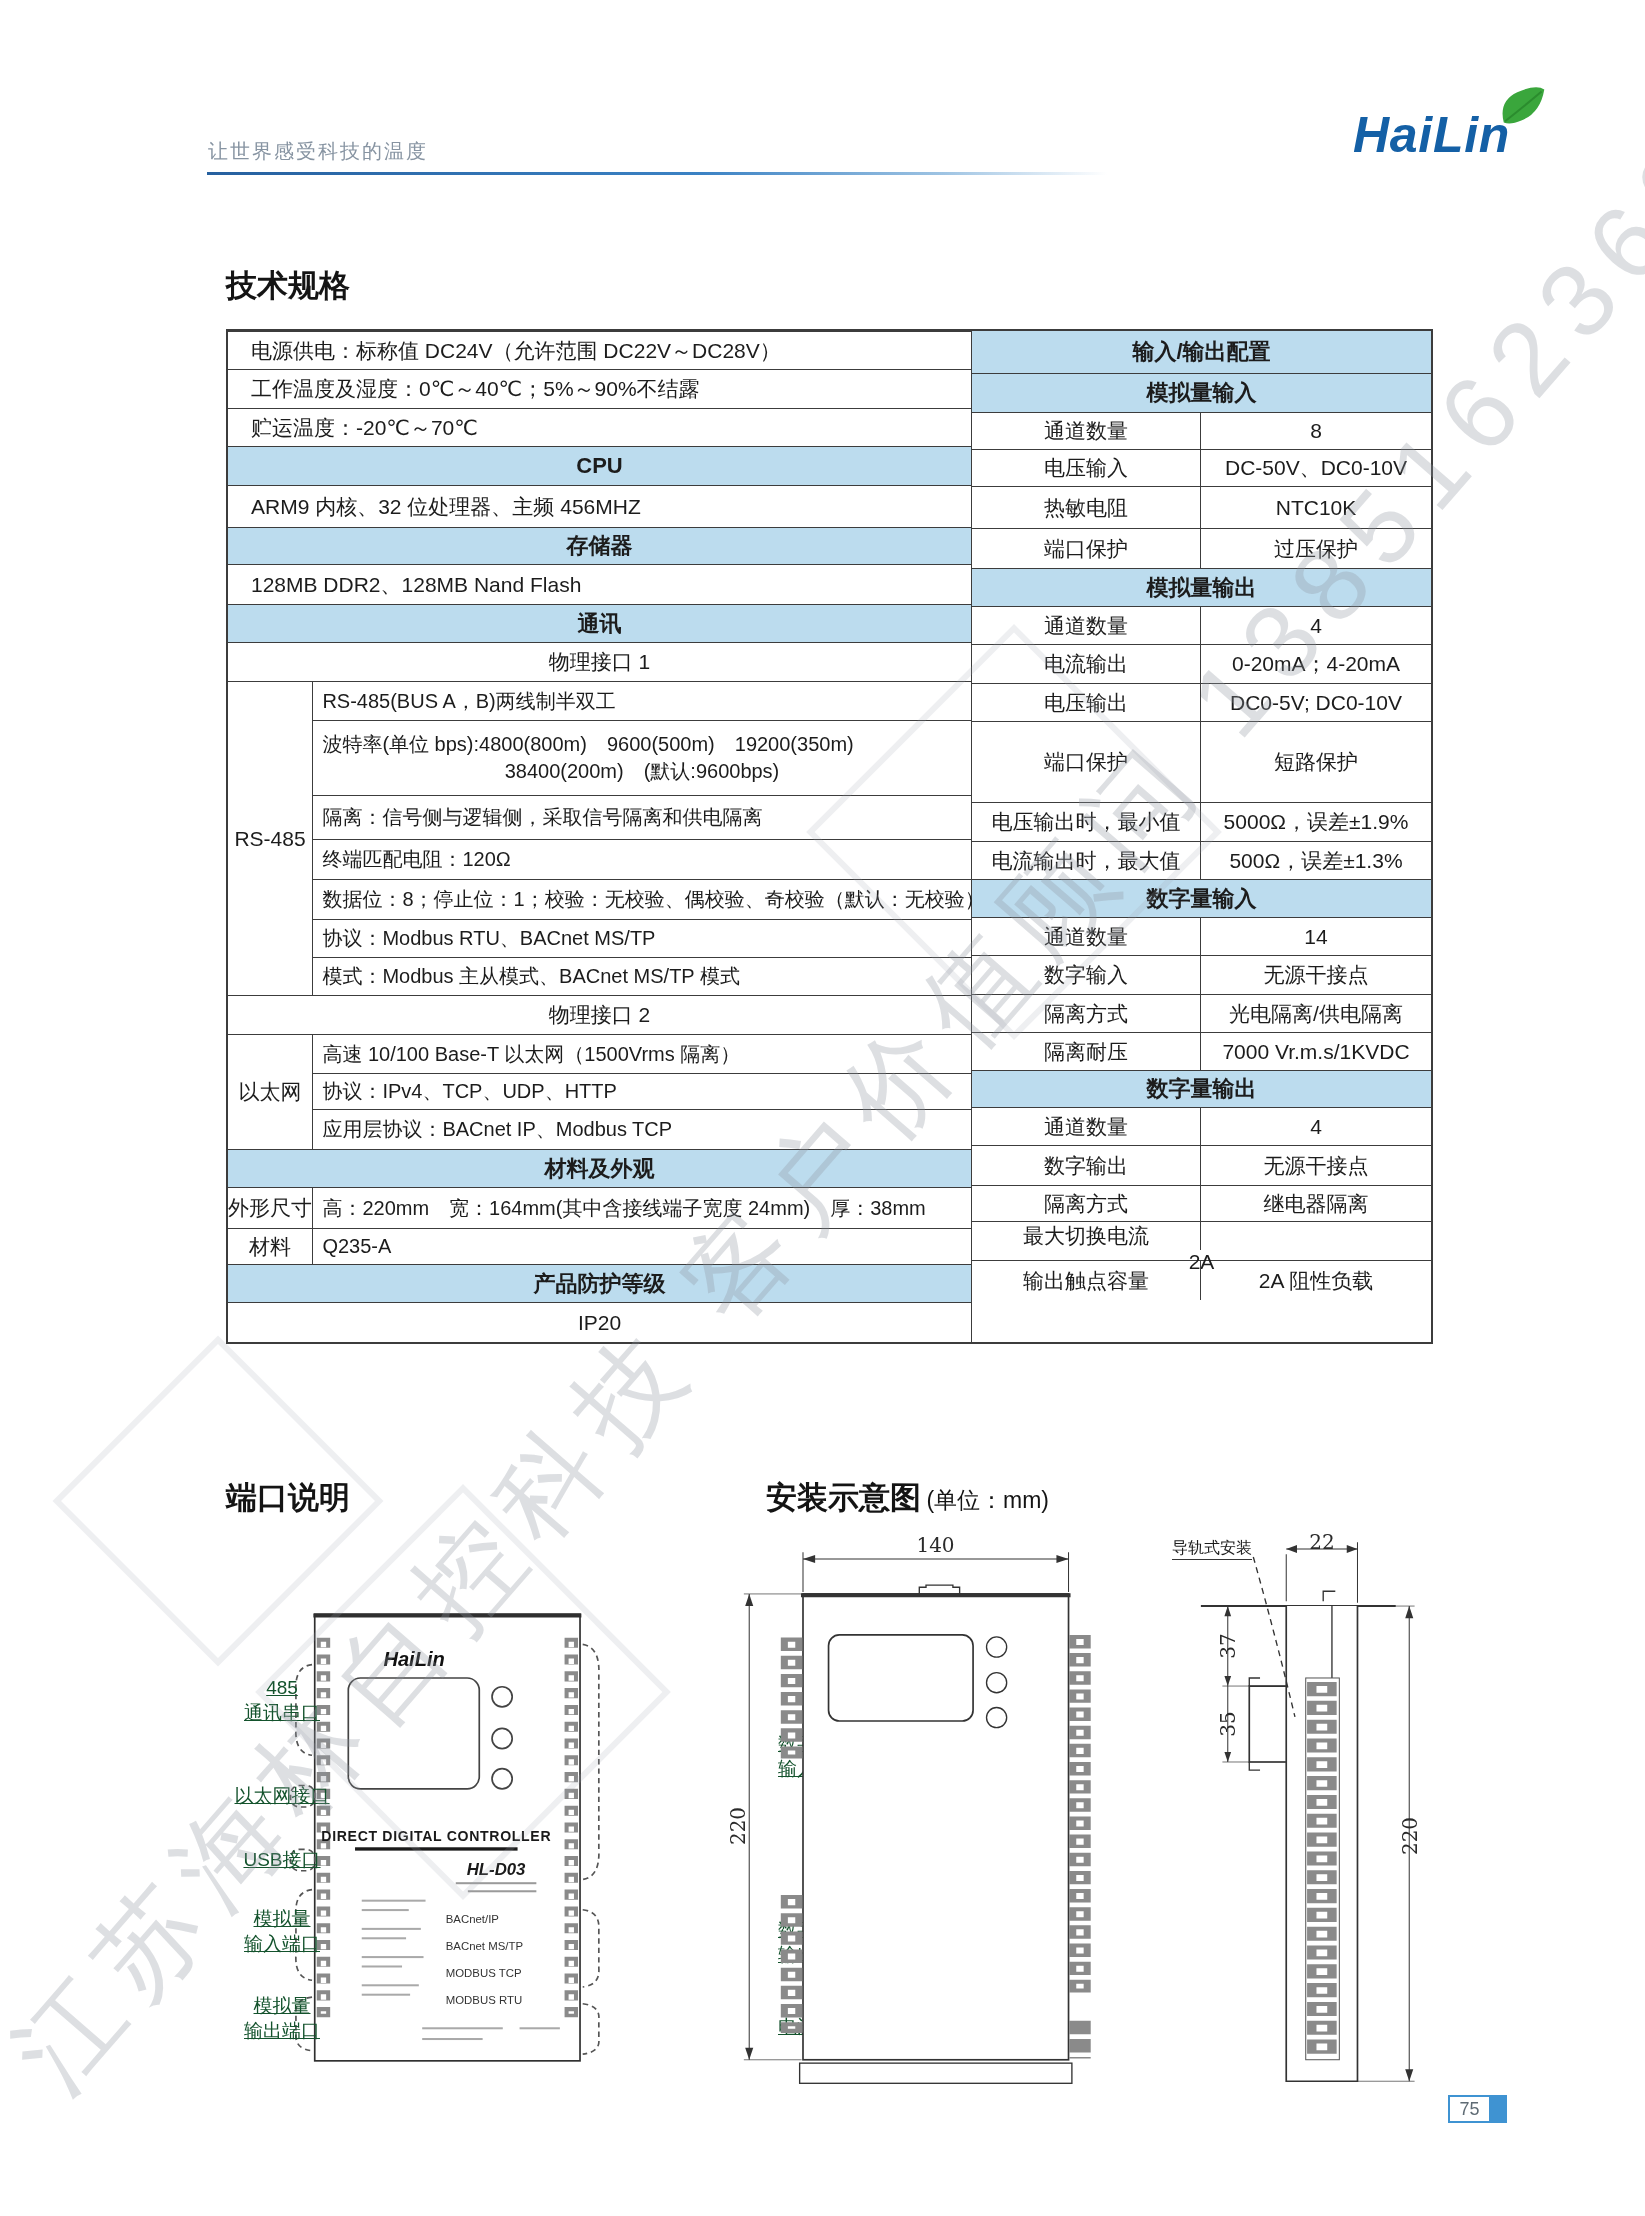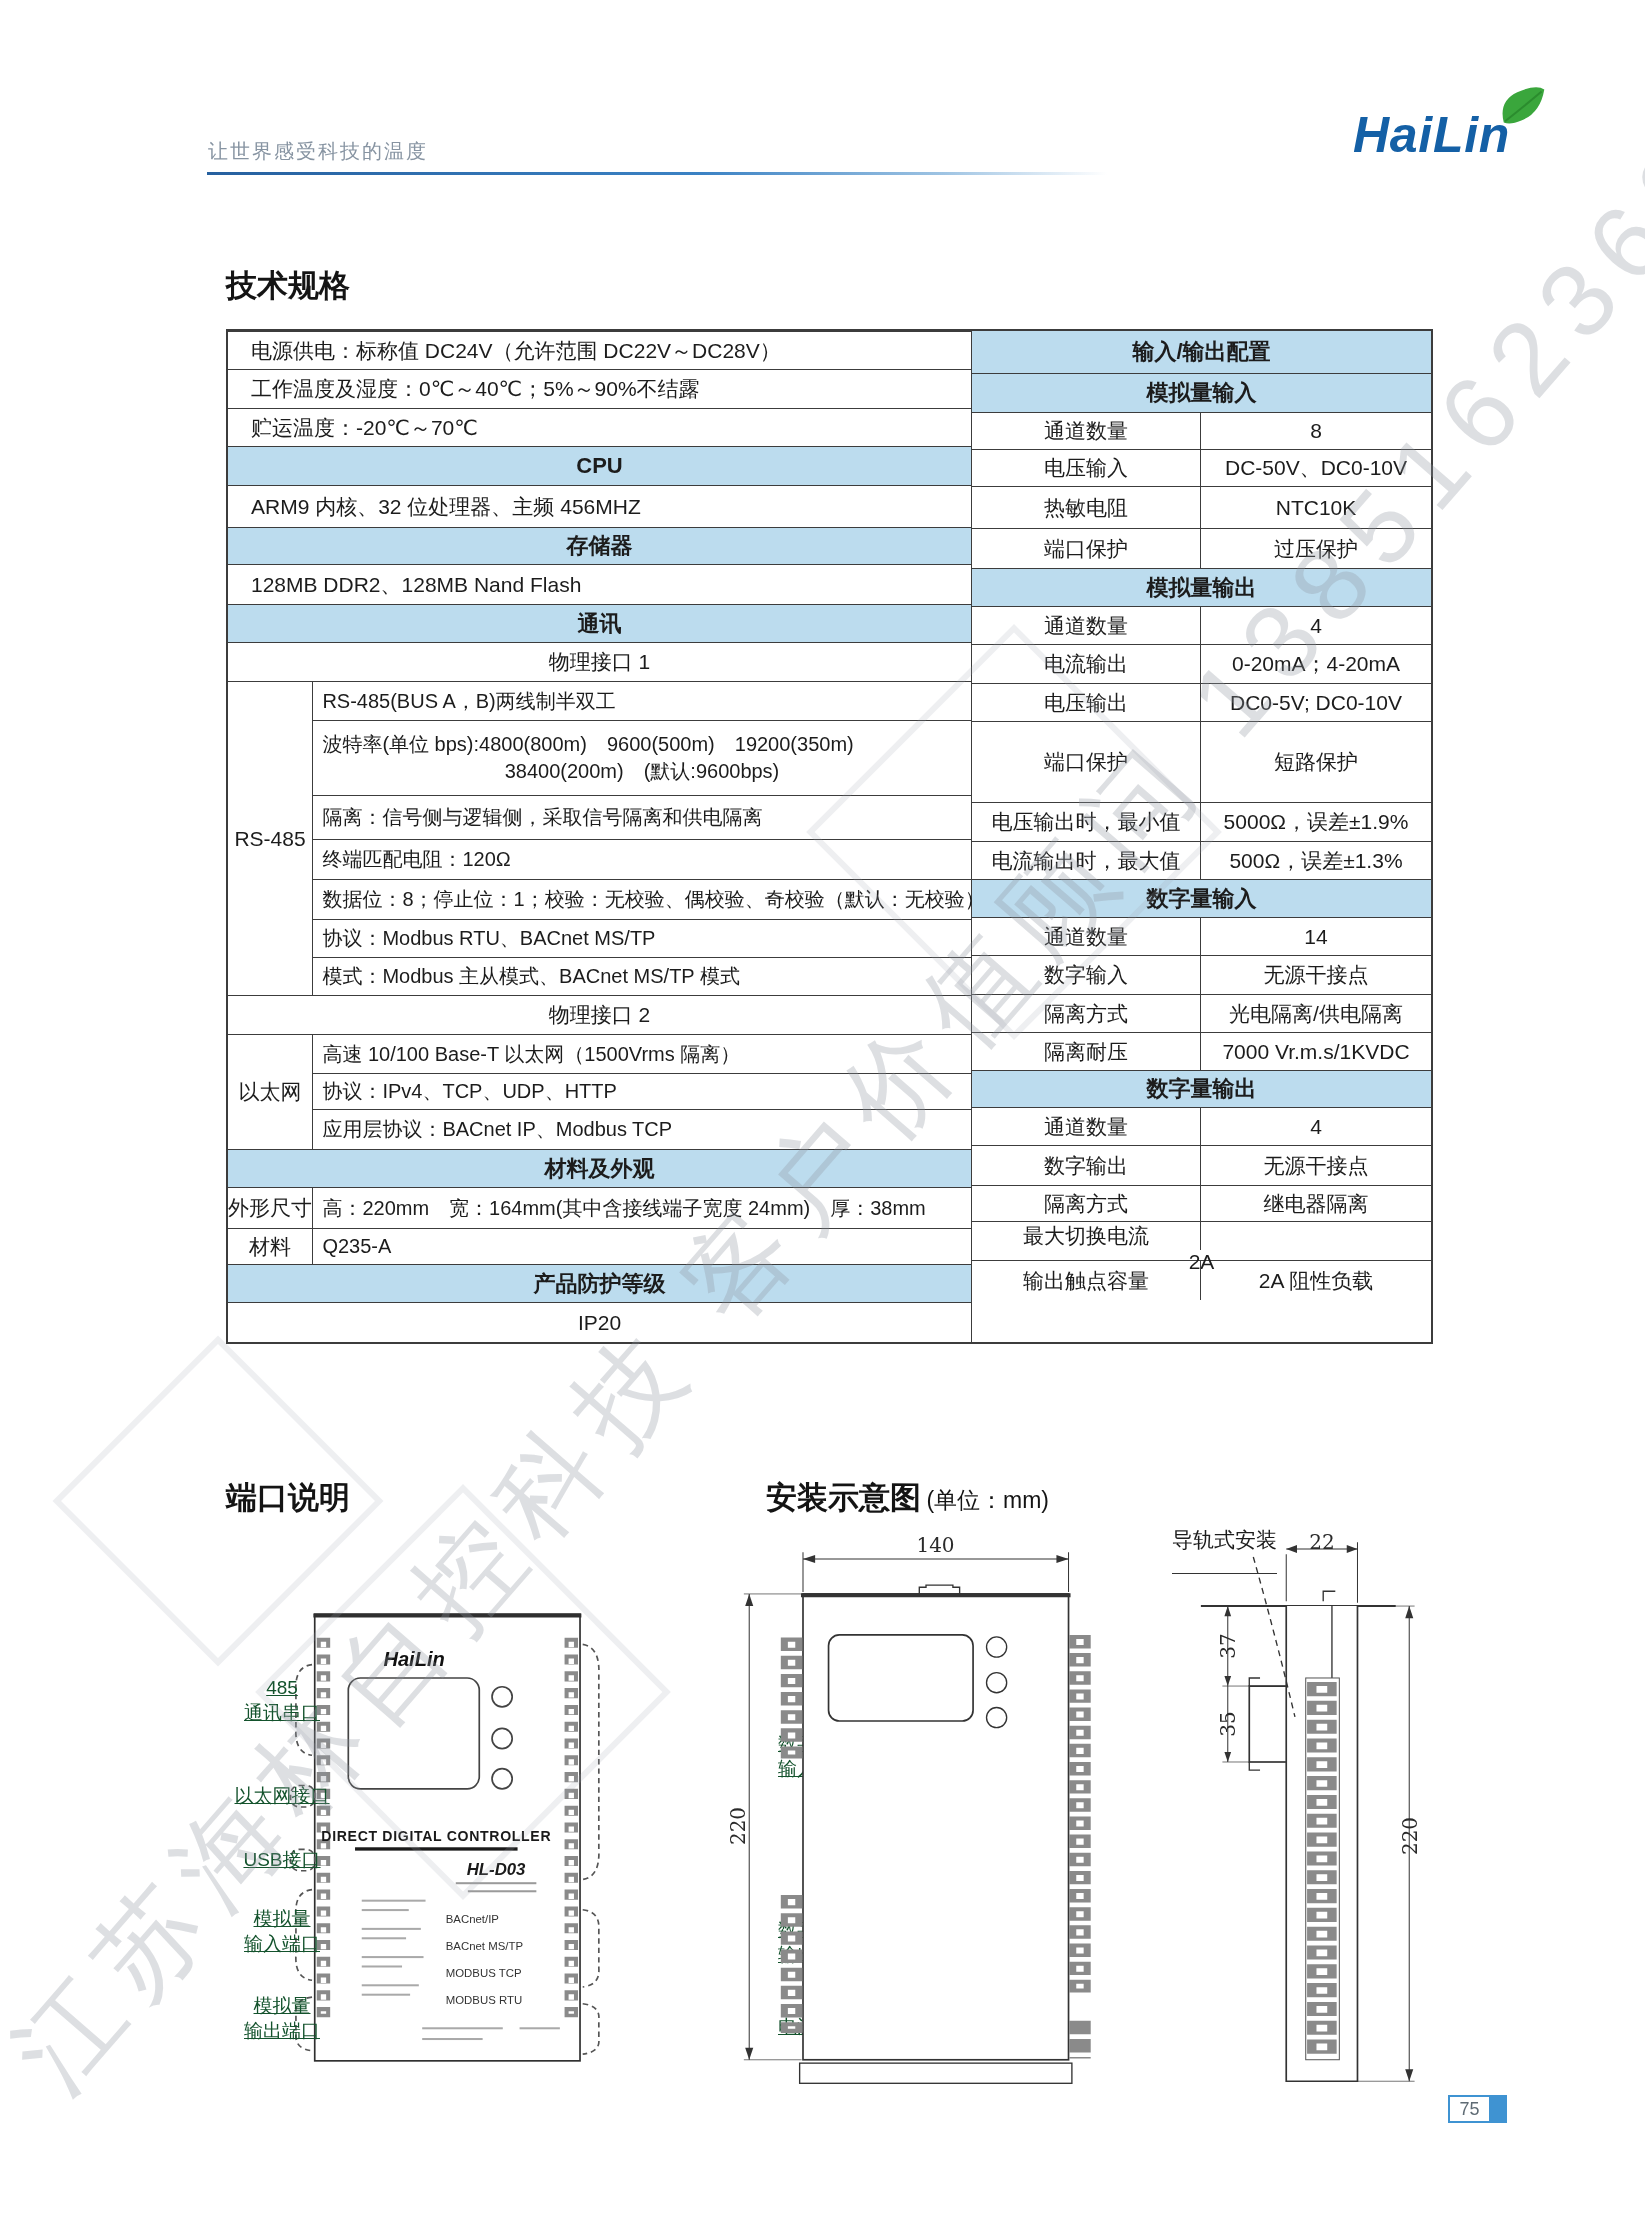--- a/index.html
+++ b/index.html
@@ -37,21 +37,21 @@
   .rrow{display:flex;font-size:21px;box-sizing:border-box;}
   .rrow .k{width:229px;flex:none;border-right:1.3px solid #3c3c3c;display:flex;align-items:center;justify-content:center;box-sizing:border-box;}
   .rrow .v{flex:1;display:flex;align-items:center;justify-content:center;min-width:0;}
   .rrow.full{align-items:center;justify-content:center;}
 
   
   .plab{font-size:19px;line-height:1.3;color:#14532d;text-decoration:underline;}
   .plab.r{text-align:center;}
   .dim{font-family:"DejaVu Serif","Liberation Serif",serif;font-size:20px;color:#2a2a2a;text-align:center;}
   .rot{transform:rotate(-90deg);}
-  #rail-label{font-size:21px;border-bottom:1.3px solid #333;padding-bottom:19px;}
+  #rail-label{font-size:16px;border-bottom:1.3px solid #333;padding-bottom:0;margin-top:12px;}
 
   
   #wm{left:37px;top:2005px;transform-origin:0 50%;transform:rotate(-49deg);
       font-size:104px;letter-spacing:17.5px;white-space:nowrap;color:rgba(143,150,160,0.30);z-index:9;pointer-events:none;}
   .diamond{border:6.7px solid rgba(160,166,175,0.18);transform:rotate(45deg);z-index:9;pointer-events:none;}
 
   
   #pagebox{left:1448px;top:2095px;width:55px;height:24px;border:2px solid #3f93d2;display:flex;background:#fff;}
   #pagebox .num{flex:1;display:flex;align-items:center;justify-content:center;font-size:18px;color:#5f6b74;}
   #pagebox .blk{width:16px;background:#3f93d2;}

